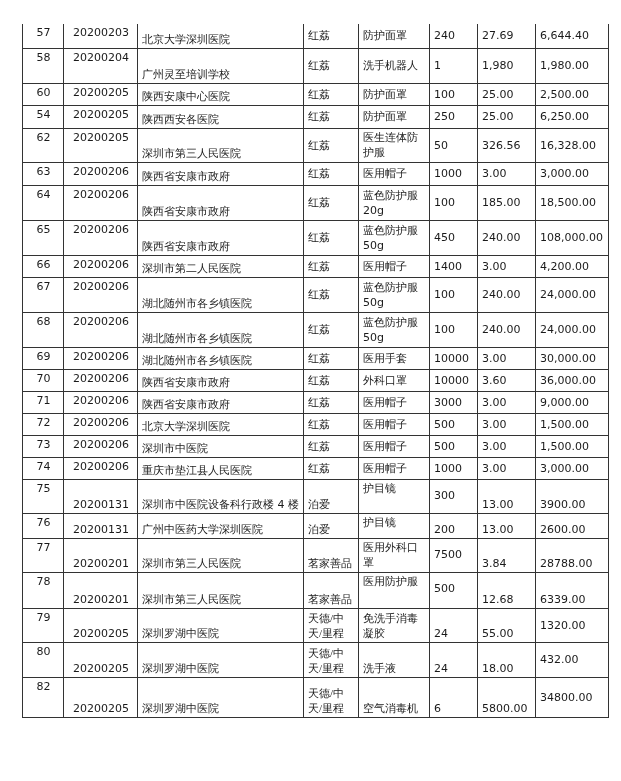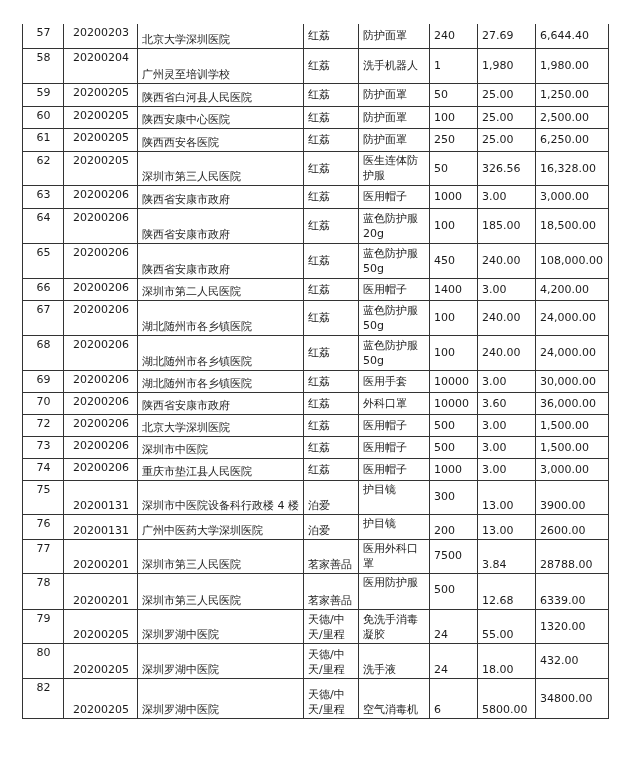--- a/index.html
+++ b/index.html
@@ -45,21 +45,21 @@
 
     
     tr.bottom-aligned .c-brand,
     tr.bottom-aligned .c-price { vertical-align: bottom; }
     tr.bottom-aligned .c-qty { vertical-align: top; padding-top: 8px; }
     tr.bottom-aligned .c-item { vertical-align: top; }
     tr.bottom-aligned .c-date { vertical-align: bottom; }
     tr.bottom-aligned .c-total { vertical-align: bottom; }
 
     tr.tail-row .c-date { vertical-align: bottom; }
-    tr.tail-row .c-brand { vertical-align: bottom; }
+    tr.tail-row .c-brand { vertical-align: bottom; font-family: Liberation Serif, serif; }
     tr.tail-row .c-item { vertical-align: bottom; }
     tr.tail-row .c-qty { vertical-align: bottom; }
     tr.tail-row .c-price { vertical-align: bottom; }
     tr.tail-row .c-total { vertical-align: middle; }
   </style>
 </head>
 <body>
 
 <table class="doc-table">
   <tbody id="table-body">
@@ -76,42 +76,32 @@
       <tr style="height: 35px;">
     <td class="c-no">58</td>
     <td class="c-date">20200204</td>
     <td class="c-org">广州灵至培训学校</td>
     <td class="c-brand">红荔</td>
     <td class="c-item">洗手机器人</td>
     <td class="c-qty">1</td>
     <td class="c-price">1,980</td>
     <td class="c-total">1,980.00</td>
   </tr>
-      <tr style="height: 23px;">
-    <td class="c-no">59</td>
-    <td class="c-date">20200205</td>
-    <td class="c-org">陕西省白河县人民医院</td>
-    <td class="c-brand">红荔</td>
-    <td class="c-item">防护面罩</td>
-    <td class="c-qty">50</td>
-    <td class="c-price">25.00</td>
-    <td class="c-total">1,250.00</td>
-  </tr>
       <tr style="height: 22px;">
     <td class="c-no">60</td>
     <td class="c-date">20200205</td>
     <td class="c-org">陕西安康中心医院</td>
     <td class="c-brand">红荔</td>
     <td class="c-item">防护面罩</td>
     <td class="c-qty">100</td>
     <td class="c-price">25.00</td>
     <td class="c-total">2,500.00</td>
   </tr>
       <tr style="height: 23px;">
-    <td class="c-no">61</td>
+    <td class="c-no">54</td>
     <td class="c-date">20200205</td>
     <td class="c-org">陕西西安各医院</td>
     <td class="c-brand">红荔</td>
     <td class="c-item">防护面罩</td>
     <td class="c-qty">250</td>
     <td class="c-price">25.00</td>
     <td class="c-total">6,250.00</td>
   </tr>
       <tr style="height: 34px;">
     <td class="c-no">62</td>
@@ -195,20 +185,30 @@
   </tr>
       <tr style="height: 22px;">
     <td class="c-no">70</td>
     <td class="c-date">20200206</td>
     <td class="c-org">陕西省安康市政府</td>
     <td class="c-brand">红荔</td>
     <td class="c-item">外科口罩</td>
     <td class="c-qty">10000</td>
     <td class="c-price">3.60</td>
     <td class="c-total">36,000.00</td>
+  </tr>
+      <tr style="height: 22px;">
+    <td class="c-no">71</td>
+    <td class="c-date">20200206</td>
+    <td class="c-org">陕西省安康市政府</td>
+    <td class="c-brand">红荔</td>
+    <td class="c-item">医用帽子</td>
+    <td class="c-qty">3000</td>
+    <td class="c-price">3.00</td>
+    <td class="c-total">9,000.00</td>
   </tr>
       <tr style="height: 22px;">
     <td class="c-no">72</td>
     <td class="c-date">20200206</td>
     <td class="c-org">北京大学深圳医院</td>
     <td class="c-brand">红荔</td>
     <td class="c-item">医用帽子</td>
     <td class="c-qty">500</td>
     <td class="c-price">3.00</td>
     <td class="c-total">1,500.00</td>

